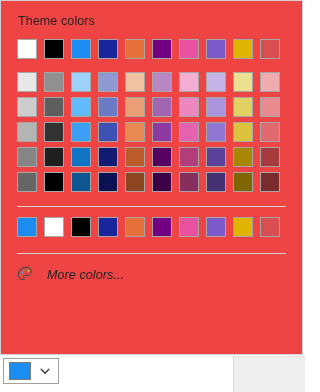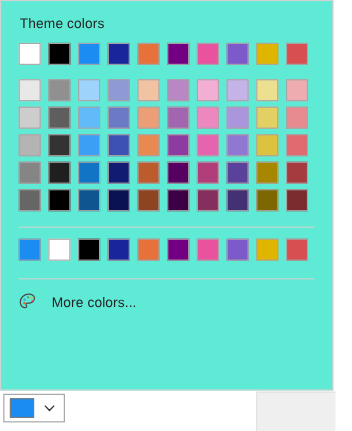--- a/index.html
+++ b/index.html
@@ -13,21 +13,21 @@
     font-family: "Liberation Sans", sans-serif;
     overflow: hidden;
     position: relative;
   }
   .picker {
     position: absolute;
     left: 0;
     top: 0;
     width: 303px;
     height: 355px;
-    background: #5eead4;
+    background: #ef4444;
     border: 1px solid #d2d2d2;
     border-bottom: 1px solid #d2d2d2;
     box-sizing: border-box;
   }
   .section-title {
     font-size: 12.5px;
     color: #242424;
     padding: 12px 0 0 17px;
     line-height: 16px;
     letter-spacing: 0.1px;
@@ -61,20 +61,21 @@
   .divider.recent-top {
     margin-top: 11px;
   }
   .more-row {
     display: flex;
     align-items: center;
     height: 36px;
     padding-left: 15px;
     margin-top: 3px;
     cursor: default;
+    font-style: italic;
   }
   .more-icon {
     width: 20px;
     height: 20px;
     flex: 0 0 auto;
     display: block;
   }
   .more-label {
     font-size: 12.5px;
     color: #242424;

